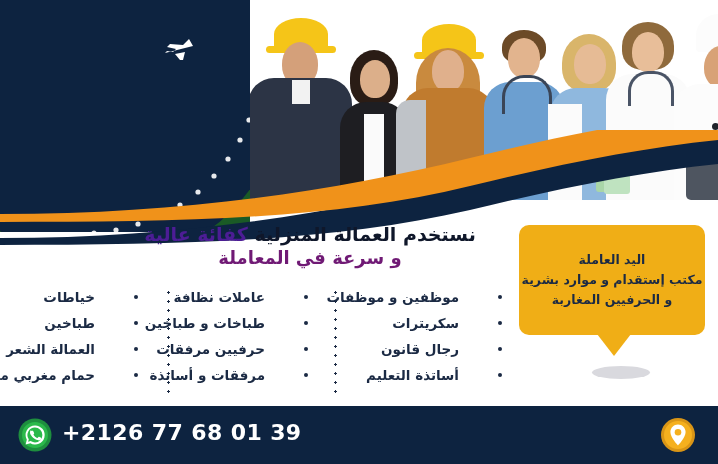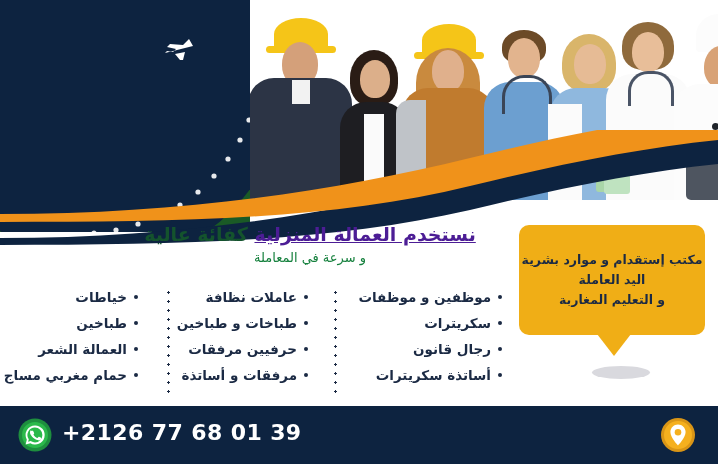--- a/index.html
+++ b/index.html
@@ -30,29 +30,29 @@
   .body{position:absolute;bottom:0;border-radius:26px 26px 0 0;}
   .helmet{position:absolute;border-radius:50% 50% 12% 12%;background:#F5C518;}
   .helmet:after{content:"";position:absolute;left:-15%;bottom:-3px;width:130%;height:7px;border-radius:4px;background:#F5C518;}
 
   
   .swoosh{position:absolute;left:0;top:130px;width:718px;height:115px;z-index:5;}
 
   
   .headline{position:absolute;left:110px;top:222px;width:400px;text-align:center;direction:rtl;z-index:7;}
   .headline .l1{font-size:19px;font-weight:bold;line-height:24px;white-space:nowrap;}
-  .headline .l2{font-size:13px;font-weight:normal;line-height:24px;color:#15803d;}
-  .hl-red{color:#4c1d95;text-decoration:underline;}
-  .hl-green{color:#14532d;}
+  .headline .l2{font-size:18px;font-weight:bold;line-height:24px;color:#701a75;}
+  .hl-red{color:#0f172a;}
+  .hl-green{color:#4c1d95;}
 
   
   .lists{position:absolute;left:0;top:284px;width:512px;height:118px;z-index:7;display:flex;flex-direction:row;}
   .col{position:relative;direction:rtl;padding:0 10px;box-sizing:border-box;}
   .col .row{display:flex;flex-direction:row;align-items:center;justify-content:flex-start;
-      height:26px;color:#1B2A44;font-size:13.5px;font-weight:bold;white-space:nowrap;}
+      height:26px;color:#1B2A44;font-size:13.5px;font-weight:bold;white-space:nowrap;gap:32px;}
   .bullet{display:inline-block;width:4px;height:4px;border-radius:50%;background:#1B2A44;margin-left:7px;flex:0 0 auto;}
   .col-c{width:194px;}
   .col-b{width:170px;}
   .col-a{width:148px;}
   .vdots{position:absolute;top:4px;width:3px;height:108px;
       background-image:radial-gradient(circle, #1B2A44 1.3px, transparent 1.4px);
       background-size:3px 9px;background-repeat:repeat-y;}
   .vd1{left:334px;}
   .vd2{left:167px;}
 
@@ -263,30 +263,30 @@
       <div class="row">
           <span class="bullet"></span>
           <span>سكريترات</span>
         </div>
       <div class="row">
           <span class="bullet"></span>
           <span>رجال قانون</span>
         </div>
       <div class="row">
           <span class="bullet"></span>
-          <span>أساتذة سكريترات</span>
+          <span>أساتذة التعليم</span>
         </div>
     </div>
   </div>
 
   <div class="cardshadow"></div>
   <div class="orangecard">
+    <div class="t">اليد العاملة</div>
     <div class="t">مكتب إستقدام و موارد بشرية</div>
-    <div class="t">اليد العاملة</div>
-    <div class="t">و التعليم المغاربة</div>
+    <div class="t">و الحرفيين المغاربة</div>
   </div>
   <div class="cardtail"></div>
 
   <div class="footer">
     <svg class="wa" viewBox="0 0 34 34">
       <circle cx="17" cy="17" r="16.5" fill="#1E8E3E"></circle>
       <circle cx="17" cy="17" r="13" fill="#2BB94B"></circle>
       <path d="M17 7.5 a9.5 9.5 0 0 0 -8.2 14.2 L7.6 26.4 l4.8 -1.2 A9.5 9.5 0 1 0 17 7.5 z
                M17 9.6 a7.4 7.4 0 0 1 0 14.8 a7.3 7.3 0 0 1 -3.9 -1.1 l-0.4 -0.3 l-2.6 0.7 l0.7 -2.5 l-0.3 -0.4
                A7.4 7.4 0 0 1 17 9.6 z" fill="#ffffff"></path>

